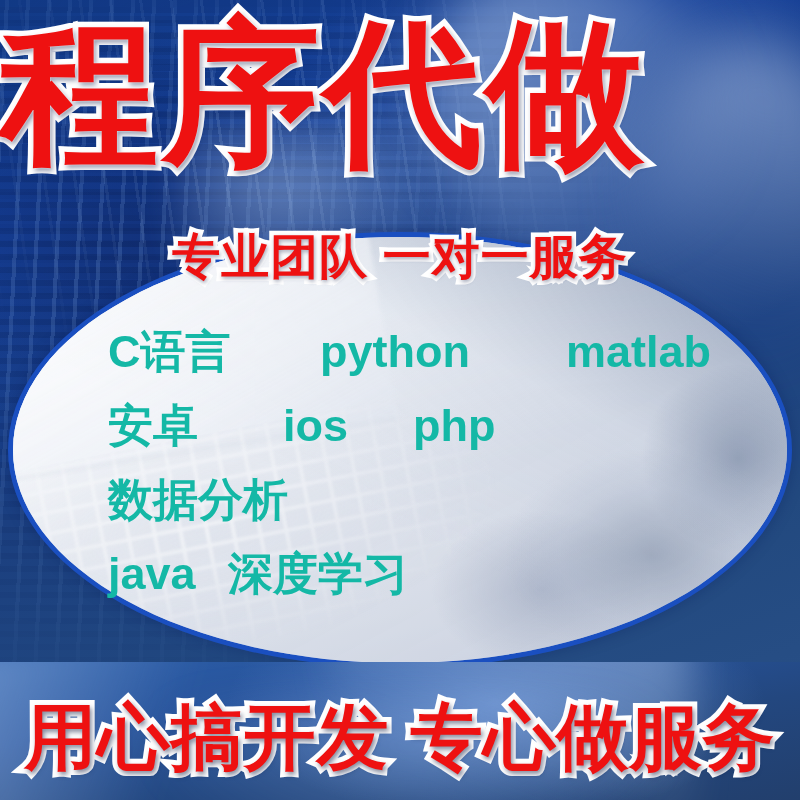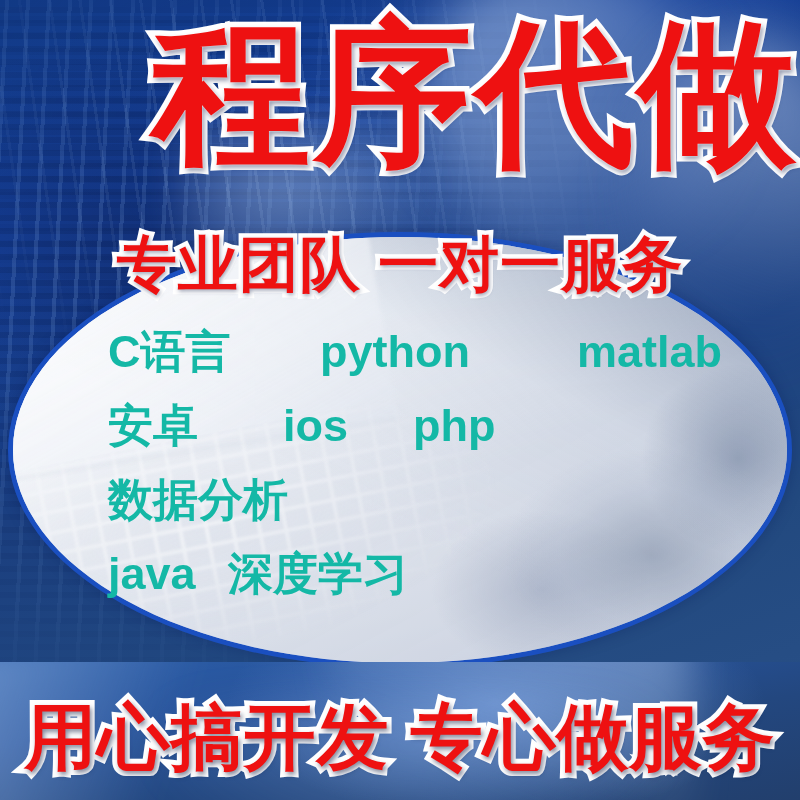--- a/index.html
+++ b/index.html
@@ -187,40 +187,40 @@
     background: radial-gradient(ellipse at 50% 30%, rgba(150,185,240,0.35), rgba(20,50,110,0) 72%);
     filter: blur(18px);
   }
 
   
   .title {
     position: absolute;
     left: 0;
     right: 0;
     top: 2px;
-    text-align: right;
+    text-align: left;
     font-size: 158px;
     line-height: 182px;
     font-weight: 700;
     color: #ee1111;
     letter-spacing: 4px;
     white-space: nowrap;
     -webkit-text-stroke: 11px #ffffff;
     paint-order: stroke fill;
     text-shadow:
       0 0 2px #ffffff,
       2px 3px 5px rgba(10,25,70,0.45);
   }
   .subtitle {
     position: absolute;
     left: 0;
     right: 0;
-    top: 228px;
+    top: 220px;
     text-align: center;
-    font-size: 60px;
+    font-size: 48px;
     line-height: 74px;
     font-weight: 700;
     color: #ee1111;
     letter-spacing: 1px;
     white-space: nowrap;
     -webkit-text-stroke: 9px #ffffff;
     paint-order: stroke fill;
     text-shadow: 1px 2px 4px rgba(10,25,70,0.4);
   }
 
@@ -237,21 +237,21 @@
     white-space: nowrap;
   }
   .service-item {
     font-size: 45px;
     font-weight: 700;
     color: #14b8a6;
     letter-spacing: 0px;
   }
   .svc-lang   { width: 212px; }
   .svc-py     { width: 246px; }
-  .svc-matlab { width: auto; margin-left: 11px; }
+  .svc-matlab { width: auto; }
 
   .svc-android { width: 175px; }
   .svc-cpp     { width: 215px; }
   .svc-ios     { width: 130px; }
   .svc-php     { width: auto; }
 
   .svc-data  { width: 280px; }
   .svc-image { width: auto; }
 
   .svc-java { width: 120px; }

